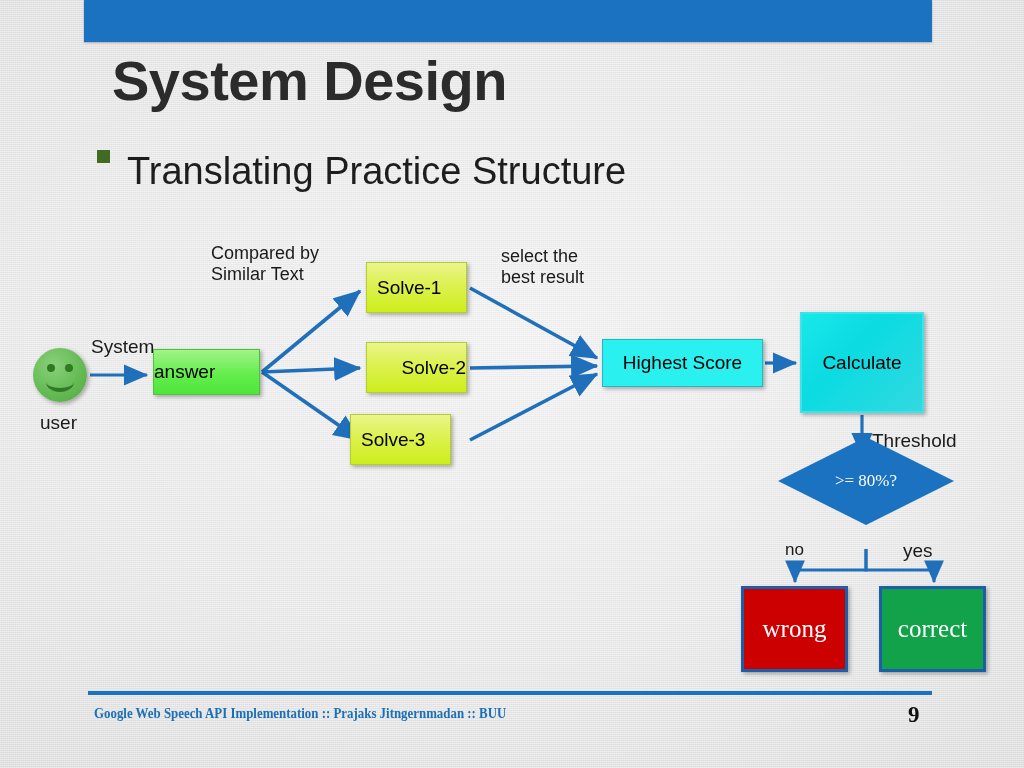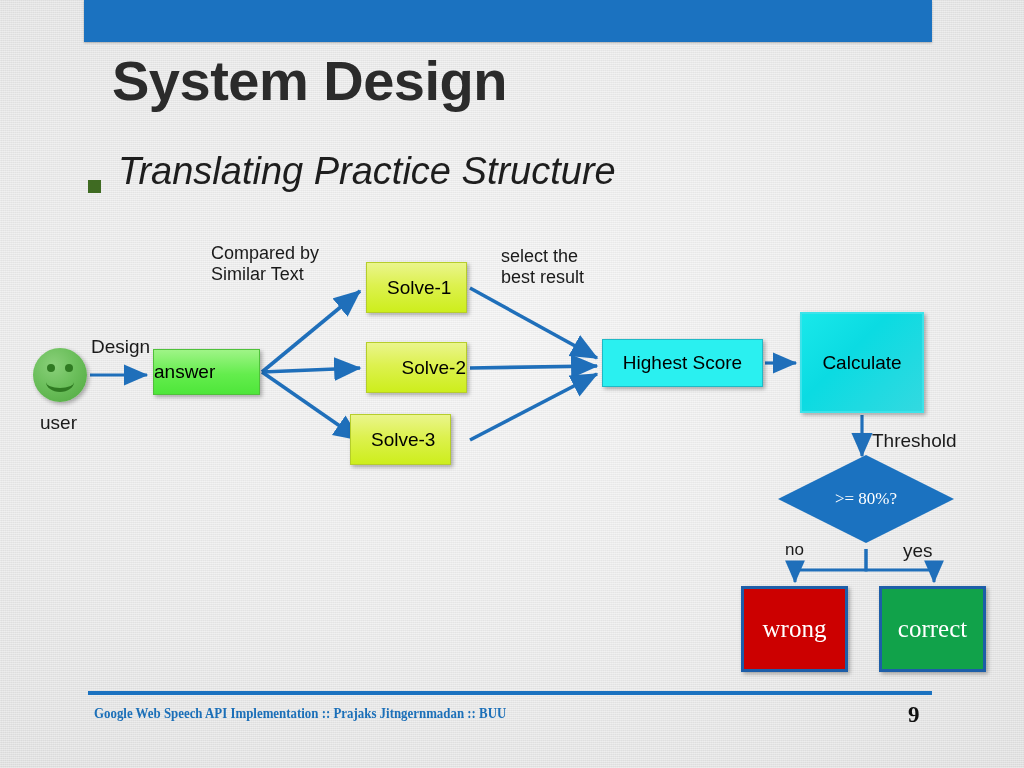--- a/index.html
+++ b/index.html
@@ -52,25 +52,24 @@
     font-size: 56px;
     font-weight: bold;
     color: #2b2b2b;
     letter-spacing: -0.5px;
     white-space: nowrap;
     margin-left: 18px;
   }
 
   #bullet-row {
     position: absolute;
-    left: 88px;
+    left: 97px;
     top: 150px;
     display: flex;
-    align-items: flex-end;
-    font-style: italic;
+    align-items: flex-start;
   }
   #bullet-marker {
     width: 13px;
     height: 13px;
     background: #3f6b22;
     margin-right: 17px;
     flex: none;
   }
   #bullet-text {
     font-size: 38px;
@@ -114,21 +113,21 @@
     border: 1px solid #4fc13a;
     padding-left: 0;
   }
   #node-answer .node-label { font-size: 19px; color: #000; }
 
   
   .solve-box {
     width: 101px; height: 51px;
     background: linear-gradient(180deg, #eaf58c 0%, #ddf14f 45%, #cdee1c 100%);
     border: 1px solid #b6cd2b;
-    padding-left: 20px;
+    padding-left: 10px;
   }
   .solve-box .node-label { font-size: 19px; color: #000; }
   #node-solve1 { left: 366px; top: 262px; }
   #node-solve2 { left: 366px; top: 342px; justify-content: flex-end; }
   #node-solve3 { left: 350px; top: 414px; }
 
   
   #node-highest {
     left: 602px; top: 339px; width: 161px; height: 48px;
     background: #2af0f0;
@@ -141,21 +140,21 @@
   #node-calculate {
     left: 800px; top: 312px; width: 124px; height: 101px;
     background: linear-gradient(135deg, #19e8ea 0%, #0bdbe2 40%, #33d9e0 100%);
     border: 2px solid #3ce3ea;
     justify-content: center;
   }
   #node-calculate .node-label { font-size: 19px; color: #000; }
 
   
   #node-diamond {
-    left: 778px; top: 455px; width: 176px; height: 88px;
+    left: 778px; top: 437px; width: 176px; height: 88px;
     background: transparent;
     box-shadow: none;
     display: block;
   }
   #node-diamond .diamond-shape {
     position: absolute;
     inset: 0;
     background: #1b72c0;
     clip-path: polygon(50% 0%, 100% 50%, 50% 100%, 0% 50%);
     filter: drop-shadow(2px 2px 3px rgba(0,0,0,.28));
@@ -298,21 +297,21 @@
       </g>
     </svg>
 
     <div id="user-face">
       <span class="eye eye-left"></span>
       <span class="eye eye-right"></span>
       <span class="mouth"></span>
     </div>
     <div class="dlabel" id="label-user">user</div>
 
-    <div class="dlabel" id="label-input">Design</div>
+    <div class="dlabel" id="label-input">System</div>
     <div class="dlabel" id="label-compared">Compared by
 Similar Text</div>
     <div class="dlabel" id="label-select">select the
 best result</div>
     <div class="dlabel" id="label-threshold">Threshold</div>
     <div class="dlabel" id="label-no">no</div>
     <div class="dlabel" id="label-yes">yes</div>
 
     <div class="node" id="node-answer">
       <span class="node-label">answer</span>

